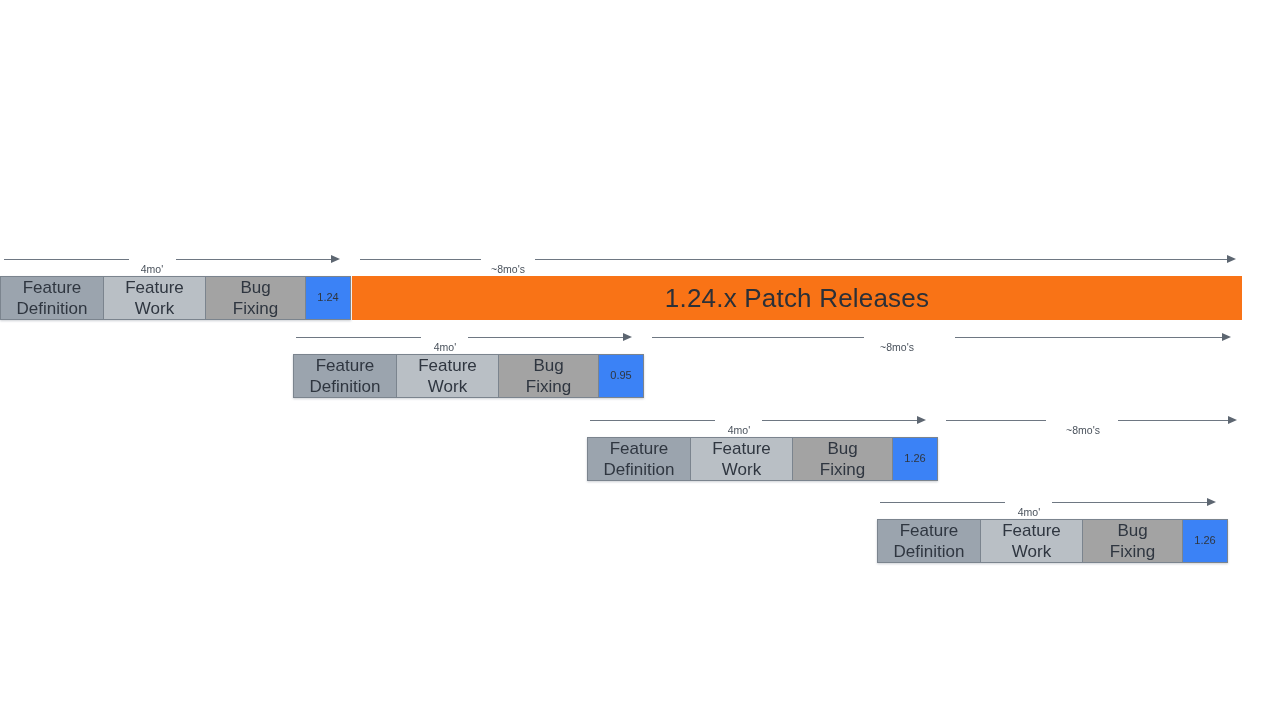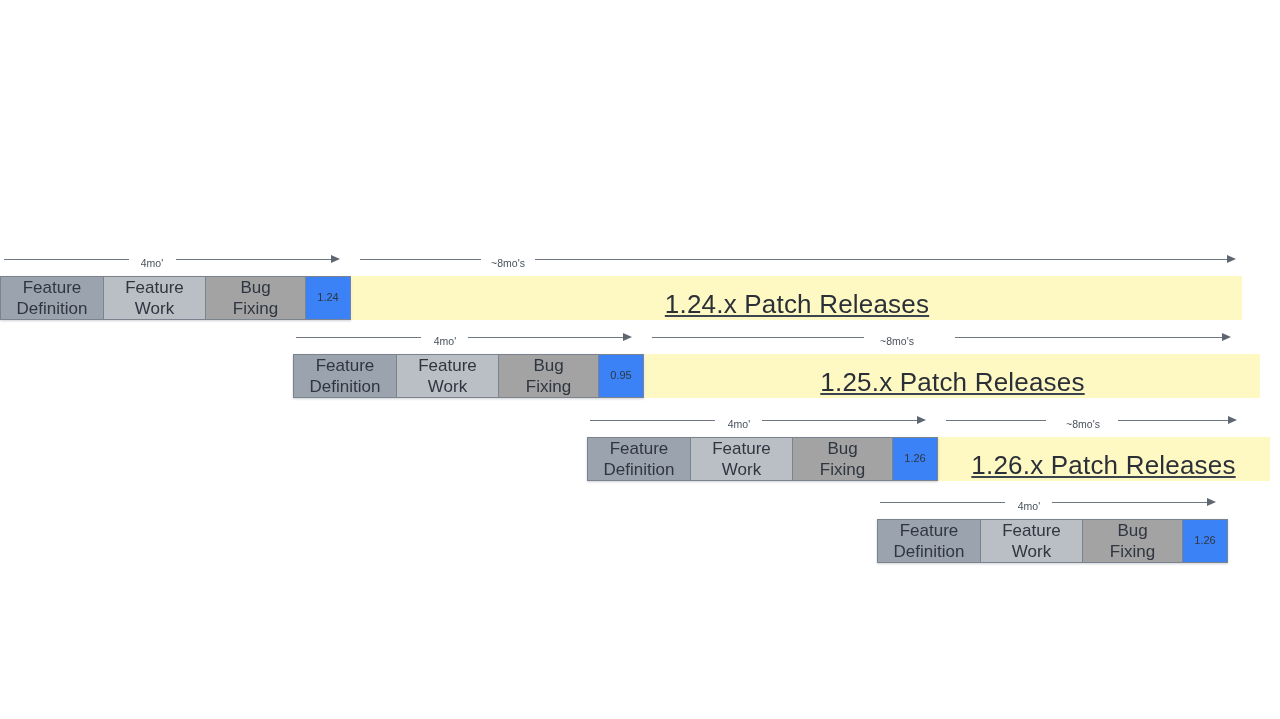--- a/index.html
+++ b/index.html
@@ -17,25 +17,24 @@
 
   #canvas {
     position: relative;
     width: 1280px;
     height: 719px;
   }
 
   
   .patch-band {
     position: absolute;
-    background: #fef9c3;
+    background: #f97316;
     display: flex;
-    align-items: flex-end;
+    align-items: center;
     justify-content: center;
-    text-decoration: underline;
   }
   .patch-band-label {
     font-size: 26px;
     color: #2b3038;
     letter-spacing: 0.2px;
     white-space: nowrap;
     font-weight: 400;
   }
 
   
@@ -75,21 +74,21 @@
   .arrow-head {
     position: absolute;
     top: 5px;
     width: 0; height: 0;
     border-top: 4.5px solid transparent;
     border-bottom: 4.5px solid transparent;
     border-left: 9px solid #5d6671;
   }
   .arrow-label {
     position: absolute;
-    top: 7px;
+    top: 13px;
     font-size: 10.5px;
     color: #4a525c;
     white-space: nowrap;
     transform: translateX(-50%);
   }
 </style>
 </head>
 <body>
 
 <div id="canvas">
@@ -122,23 +121,20 @@
     </div>
     <div class="phase-box ph-bug" style="width:101px;">
       <span>Bug</span>
       <span>Fixing</span>
     </div>
     <div class="phase-box ph-ver" style="width:46px;">
       <span>1.24</span>
     </div>
   </div>
 
-  <div class="patch-band" style="left:645px; top:354px; width:615px; height:44px;">
-    <div class="patch-band-label">1.25.x Patch Releases</div>
-  </div>
 
   <div class="arrow-group" style="left:0px; top:328px; width:1236px;">
     <div class="arrow-seg" style="left:296px; width:125px;"></div>
     <div class="arrow-label" style="left:445px;">4mo'</div>
     <div class="arrow-seg" style="left:468px; width:155px;"></div>
     <div class="arrow-head" style="left:623px;"></div>
     <div class="arrow-seg" style="left:652px; width:212px;"></div>
     <div class="arrow-label" style="left:897px;">~8mo's</div>
     <div class="arrow-seg" style="left:955px; width:267px;"></div>
     <div class="arrow-head" style="left:1222px;"></div>
@@ -155,23 +151,20 @@
     </div>
     <div class="phase-box ph-bug" style="width:101px;">
       <span>Bug</span>
       <span>Fixing</span>
     </div>
     <div class="phase-box ph-ver" style="width:46px;">
       <span>0.95</span>
     </div>
   </div>
 
-  <div class="patch-band" style="left:937px; top:437px; width:333px; height:44px;">
-    <div class="patch-band-label">1.26.x Patch Releases</div>
-  </div>
 
   <div class="arrow-group" style="left:0px; top:411px; width:1240px;">
     <div class="arrow-seg" style="left:590px; width:125px;"></div>
     <div class="arrow-label" style="left:739px;">4mo'</div>
     <div class="arrow-seg" style="left:762px; width:155px;"></div>
     <div class="arrow-head" style="left:917px;"></div>
     <div class="arrow-seg" style="left:946px; width:100px;"></div>
     <div class="arrow-label" style="left:1083px;">~8mo's</div>
     <div class="arrow-seg" style="left:1118px; width:110px;"></div>
     <div class="arrow-head" style="left:1228px;"></div>

